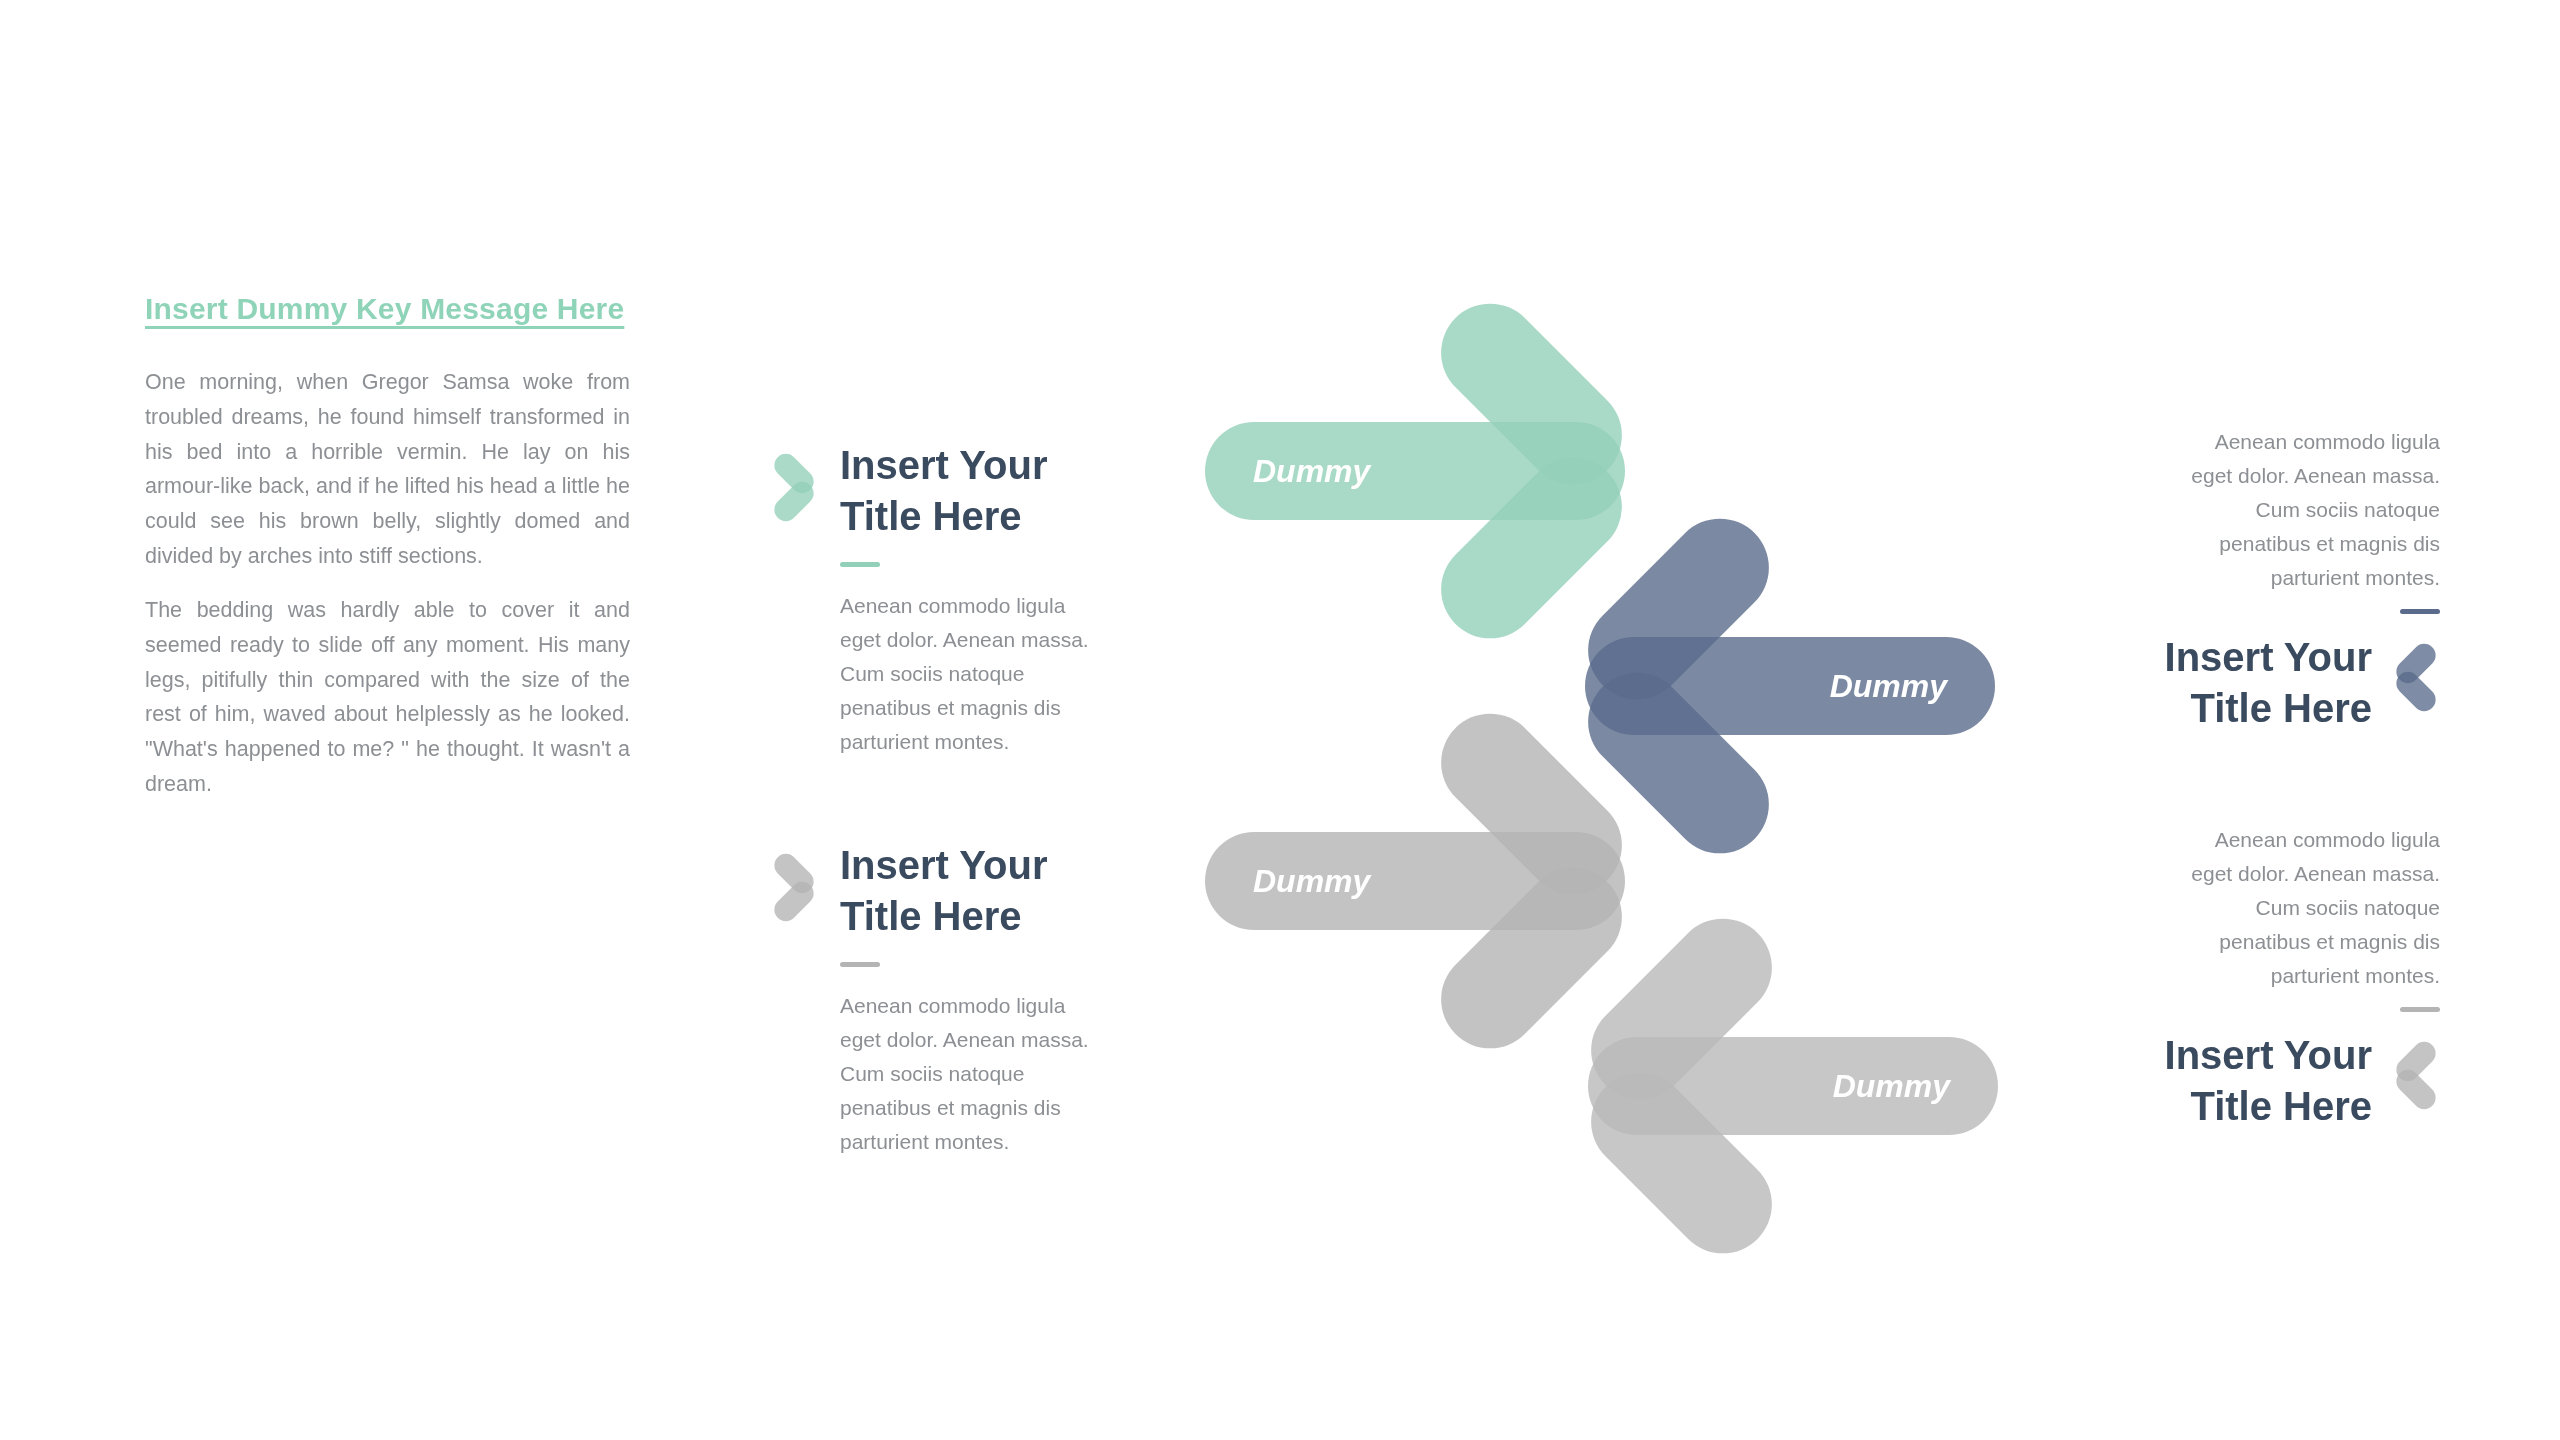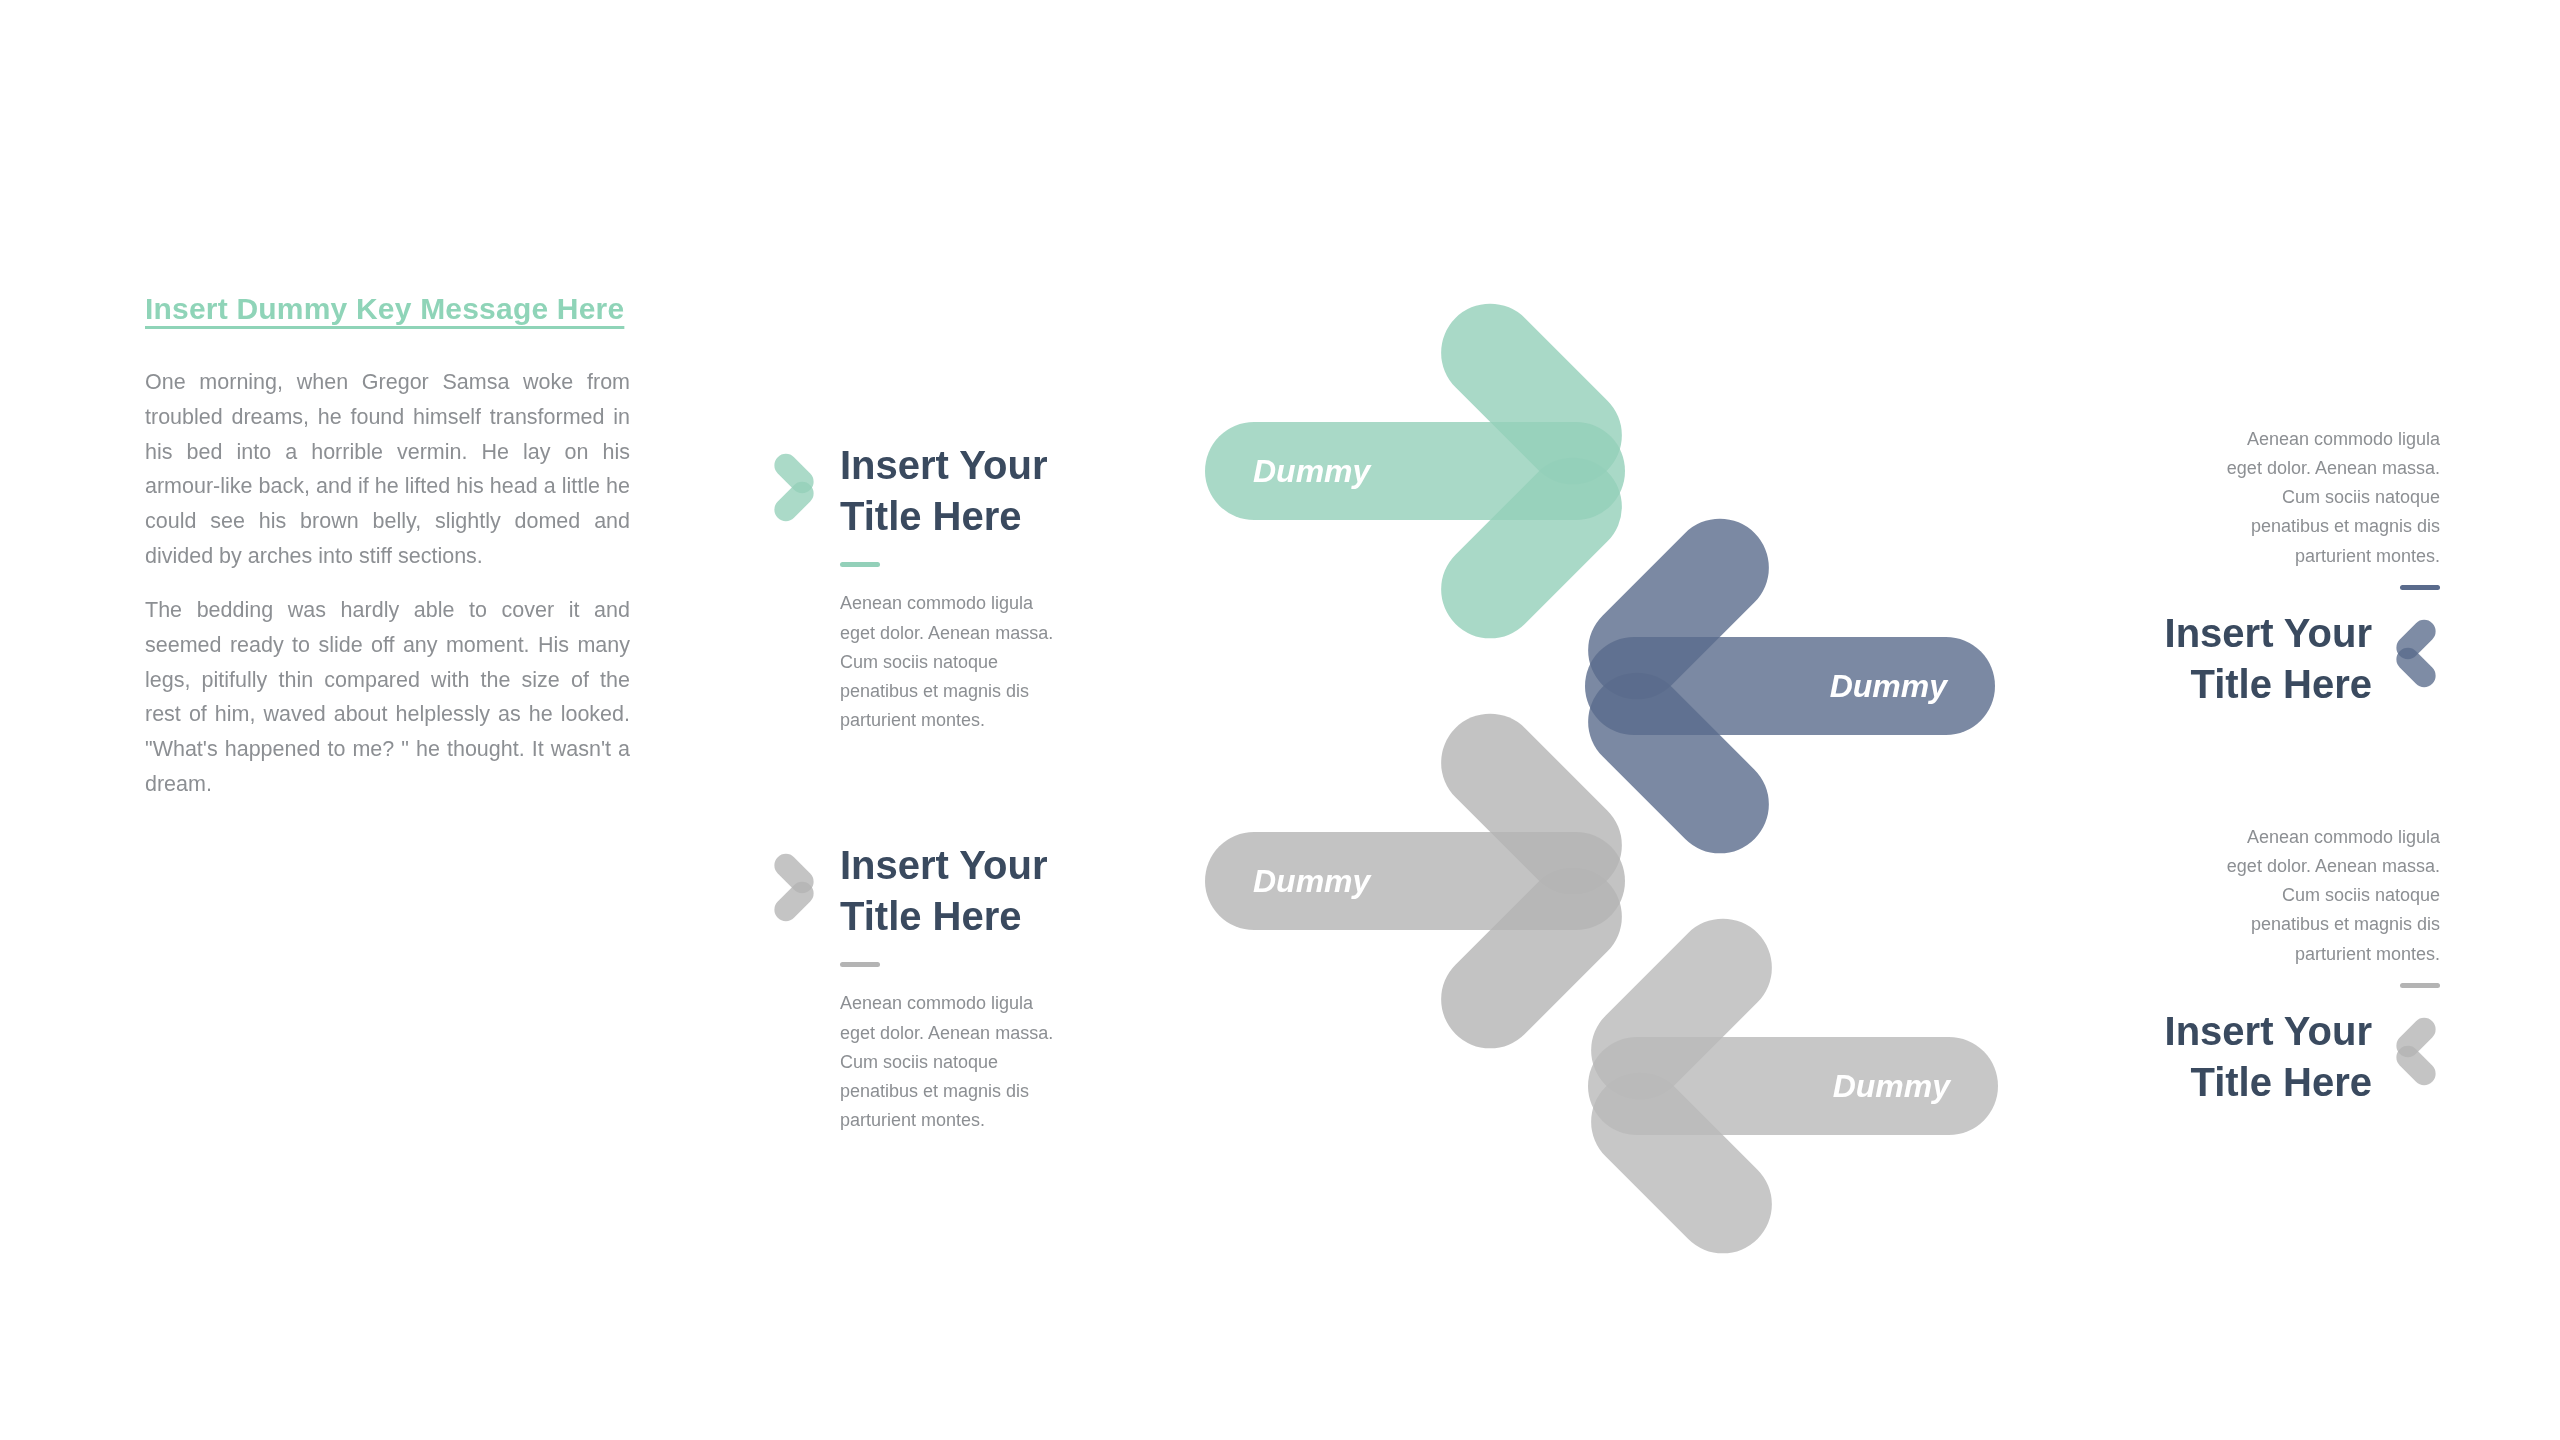--- a/index.html
+++ b/index.html
@@ -87,21 +87,21 @@
     color: #3a4a5f;
     white-space: pre-line;
   }
   .rule {
     width: 40px;
     height: 5px;
     border-radius: 3px;
     margin: 20px 0 22px 0;
   }
   .item-body {
-    font-size: 18px;
+    font-size: 21px;
     line-height: 1.62;
     color: #8c8f93;
     white-space: pre-line;
   }
 
   
   .right-item {
     position: absolute;
     width: 400px;
     text-align: right;

